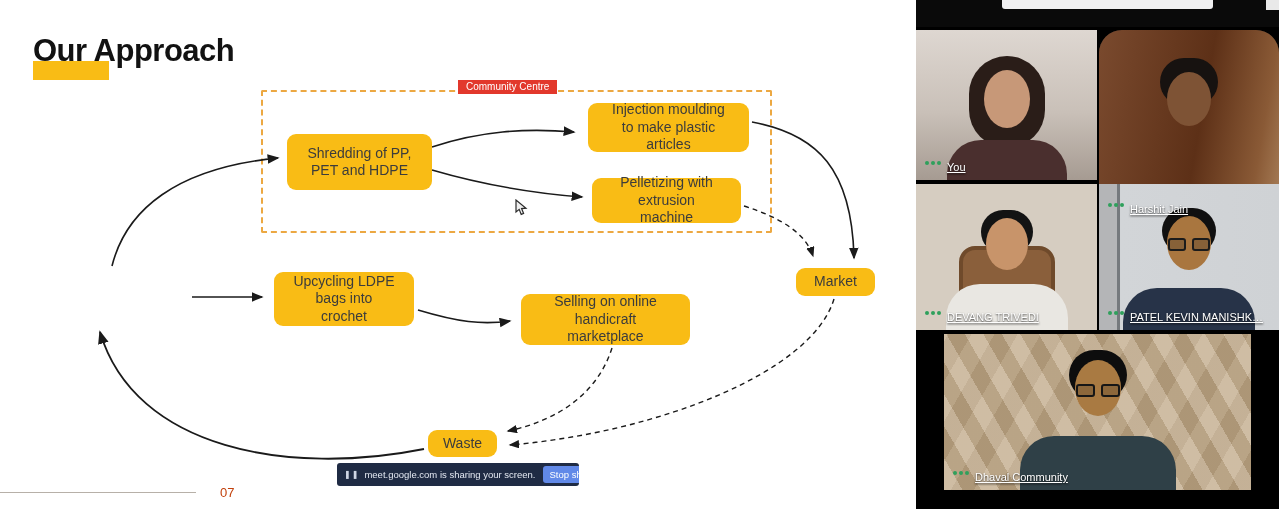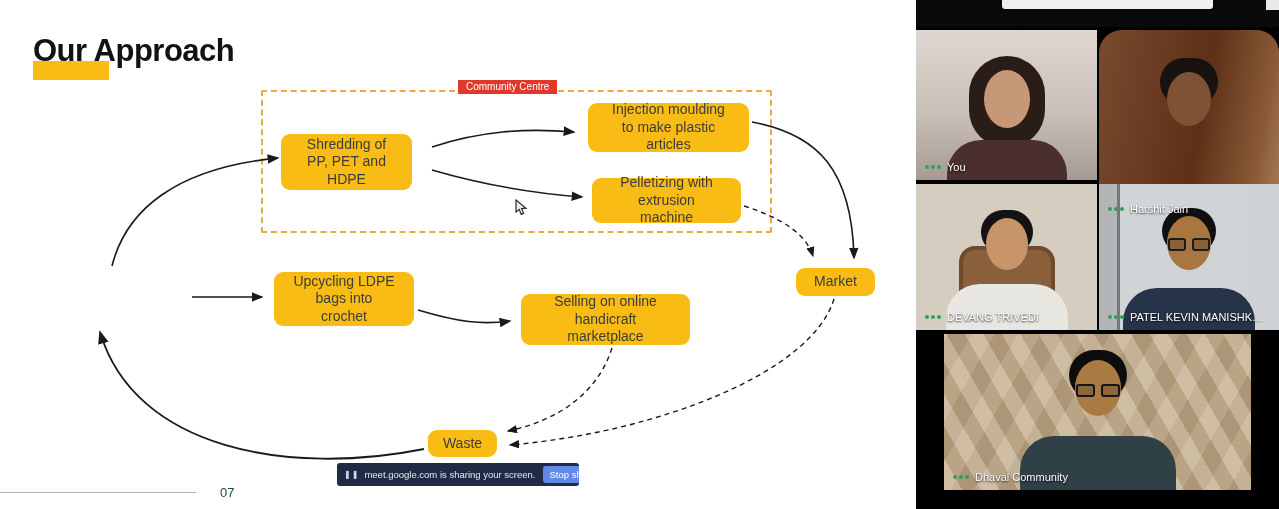--- a/index.html
+++ b/index.html
@@ -11,37 +11,37 @@
   #slide { position:absolute; left:0; top:0; width:916px; height:509px; background:#ffffff; }
   .title-highlight { position:absolute; left:33px; top:61px; width:76px; height:19px;
                      background:var(--yellow,#F9BC15); }
   .slide-title { position:absolute; left:33px; top:33px; font-size:31px; font-weight:bold;
                  color:#121212; letter-spacing:-0.5px; z-index:2; }
 
   .node { position:absolute; background:var(--yellow,#F9BC15); border-radius:9px;
           display:flex; align-items:center; justify-content:center; text-align:center;
           font-size:14px; color:#3c3c3c; line-height:1.25; padding:4px 18px; z-index:3; }
   .n-collection { left:33px;  top:270px; width:148px; height:52px; }
-  .n-shredding  { left:281px; top:134px; width:131px; height:56px; }
+  .n-shredding  { left:287px; top:134px; width:145px; height:56px; }
   .n-injection  { left:588px; top:103px; width:161px; height:49px; }
   .n-pellet     { left:592px; top:178px; width:149px; height:45px; }
   .n-upcycling  { left:274px; top:272px; width:140px; height:54px; }
   .n-selling    { left:521px; top:294px; width:169px; height:51px; }
   .n-market     { left:796px; top:268px; width:79px;  height:28px; }
   .n-waste      { left:428px; top:430px; width:69px;  height:27px; }
 
   .community-rect { position:absolute; left:261px; top:90px; width:511px; height:143px;
                     border:2px dashed var(--dashed_border,#ECA842); border-radius:2px; z-index:1; }
   .community-label { position:absolute; left:458px; top:80px; background:var(--red_label,#E2382C);
                      color:#fff; font-size:10px; padding:1px 8px 2px; z-index:4; }
 
   #arrows { position:absolute; left:0; top:0; width:916px; height:509px; z-index:2; pointer-events:none; }
 
   .slide-divider { position:absolute; left:0; top:492px; width:196px; border-top:1.5px solid #b7b0a8; }
-  .page-number { position:absolute; left:220px; top:485px; font-size:13px; color:#14532d; }
+  .page-number { position:absolute; left:220px; top:485px; font-size:13px; color:#c2410c; }
 
   .cursor { position:absolute; left:515px; top:199px; z-index:6; }
 
   
   .share-bar { position:absolute; left:337px; top:463px; width:242px; height:23px;
                background:var(--share_bar_bg,#1F2B44); border-radius:3px; display:flex;
                align-items:center; z-index:7; overflow:hidden; }
   .pause-icon { color:#cfd6e4; font-size:8px; padding:0 5px 0 7px; letter-spacing:1px; }
   .share-msg { color:#e4e9f2; font-size:9.5px; white-space:nowrap; }
   .stop-btn { background:var(--share_button_blue,#6189E8); color:#fff; font-size:9.5px;
@@ -103,22 +103,22 @@
       repeating-linear-gradient(-60deg, rgba(120,90,50,.18) 0 20px, rgba(255,255,255,0) 20px 40px),
       #c3ad8d; }
   .tile-dhaval .hair  { left:50%; transform:translateX(-50%); top:16px; width:58px; height:50px; background:#0d0d0d; }
   .tile-dhaval .head  { left:50%; transform:translateX(-50%); top:26px; width:46px; height:56px; background:#a97a42; }
   .tile-dhaval .glasses { top:50px; width:19px; height:13px; border:2px solid #161616; border-radius:3px;
                           background:rgba(35,35,35,.22); }
   .tile-dhaval .g-l { left:50%; margin-left:-22px; }
   .tile-dhaval .g-r { left:50%; margin-left:3px; }
   .tile-dhaval .torso { left:50%; transform:translateX(-50%); width:156px; height:54px; background:#2f4047; }
 
-  .name-chip { position:absolute; left:9px; bottom:7px; display:flex; align-items:center; gap:6px;
-               color:#fff; font-size:11px; text-shadow:0 1px 2px rgba(0,0,0,.85); z-index:5; }
+  .name-chip { position:absolute; left:9px; bottom:7px; display:flex; align-items:flex-start; gap:6px;
+               color:#fff; font-size:11px; text-shadow:0 1px 2px rgba(0,0,0,.85); z-index:5;text-decoration:underline; }
   .dots { display:inline-flex; gap:2px; align-items:center; }
   .dots i { width:4px; height:4px; border-radius:50%; background:var(--indicator_green,#2FA05C); }
 </style>
 </head>
 <body>
 
 <div id="stage">
 
   <div id="slide">
     <div class="title-highlight"></div>

